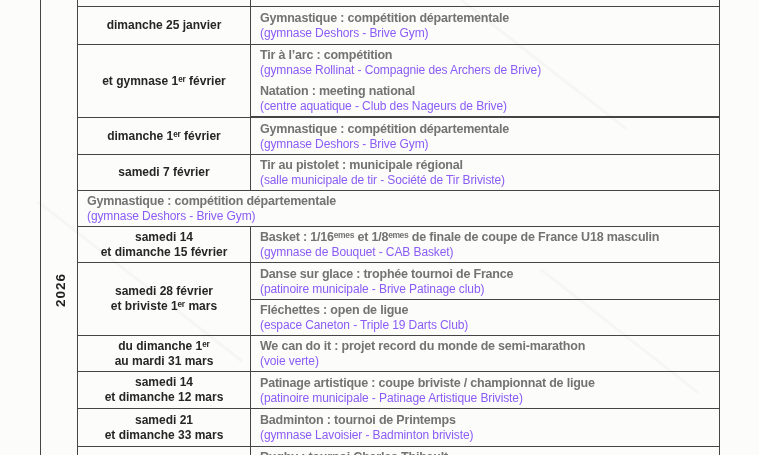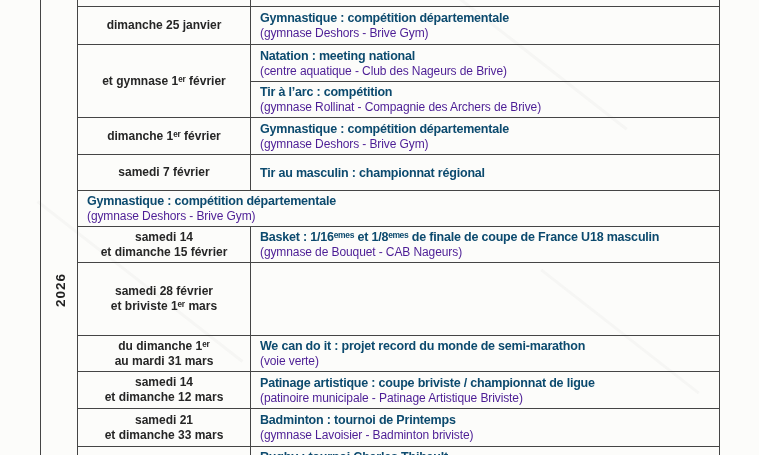--- a/index.html
+++ b/index.html
@@ -51,25 +51,25 @@
   }
   .events-cell{
     flex:1 1 auto;display:flex;flex-direction:column;min-width:0;
   }
   .event{
     flex:1 1 auto;display:flex;flex-direction:column;justify-content:center;
     padding:1px 6px 1px 9px;box-sizing:border-box;min-width:0;overflow:hidden;
   }
   .event.split{border-bottom:1px solid #454545;}
   .ev-title{
-    font-weight:bold;font-size:12.5px;color:#0c4a6e;line-height:16px;
+    font-weight:bold;font-size:12.5px;color:#737373;line-height:16px;
     letter-spacing:-0.2px;white-space:nowrap;
   }
   .ev-venue{
-    font-size:12px;color:#4c1d95;line-height:15px;
+    font-size:12px;color:#8b5cf6;line-height:15px;
     letter-spacing:-0.1px;white-space:nowrap;
   }
 </style>
 </head>
 <body>
 
 <div class="page">
 
   <div class="wm wm1"></div>
   <div class="wm wm2"></div>
@@ -96,28 +96,28 @@
           <div class="ev-venue">(gymnase Deshors - Brive Gym)</div>
         </div>
       </div>
     </div>
 
     <div class="row" style="height:73px">
       <div class="date-cell">
         <div>et gymnase 1ᵉʳ février</div>
       </div>
       <div class="events-cell">
+        <div class="event">
+          <div class="ev-title">Tir à l’arc : compétition</div>
+          <div class="ev-venue">(gymnase Rollinat - Compagnie des Archers de Brive)</div>
+        </div>
         <div class="event split" style="flex:0 0 37px">
           <div class="ev-title">Natation : meeting national</div>
           <div class="ev-venue">(centre aquatique - Club des Nageurs de Brive)</div>
         </div>
-        <div class="event">
-          <div class="ev-title">Tir à l’arc : compétition</div>
-          <div class="ev-venue">(gymnase Rollinat - Compagnie des Archers de Brive)</div>
-        </div>
       </div>
     </div>
 
     <div class="row" style="height:37px">
       <div class="date-cell">
         <div>dimanche 1ᵉʳ février</div>
       </div>
       <div class="events-cell">
         <div class="event">
           <div class="ev-title">Gymnastique : compétition départementale</div>
@@ -125,21 +125,22 @@
         </div>
       </div>
     </div>
 
     <div class="row" style="height:36px">
       <div class="date-cell">
         <div>samedi 7 février</div>
       </div>
       <div class="events-cell">
         <div class="event">
-          <div class="ev-title">Tir au masculin : championnat régional</div>
+          <div class="ev-title">Tir au pistolet : municipale régional</div>
+          <div class="ev-venue">(salle municipale de tir - Société de Tir Briviste)</div>
         </div>
       </div>
     </div>
 
     <div class="row" style="height:36px">
       <div class="events-cell">
         <div class="event">
           <div class="ev-title">Gymnastique : compétition départementale</div>
           <div class="ev-venue">(gymnase Deshors - Brive Gym)</div>
         </div>
@@ -147,30 +148,40 @@
     </div>
 
     <div class="row" style="height:36px">
       <div class="date-cell">
         <div>samedi 14</div>
         <div>et dimanche 15 février</div>
       </div>
       <div class="events-cell">
         <div class="event">
           <div class="ev-title">Basket : 1/16ᵉᵐᵉˢ et 1/8ᵉᵐᵉˢ de finale de coupe de France U18 masculin</div>
-          <div class="ev-venue">(gymnase de Bouquet - CAB Nageurs)</div>
+          <div class="ev-venue">(gymnase de Bouquet - CAB Basket)</div>
         </div>
       </div>
     </div>
 
     <div class="row" style="height:73px">
       <div class="date-cell">
         <div>samedi 28 février</div>
         <div>et briviste 1ᵉʳ mars</div>
       </div>
+      <div class="events-cell">
+        <div class="event split" style="flex:0 0 37px">
+          <div class="ev-title">Danse sur glace : trophée tournoi de France</div>
+          <div class="ev-venue">(patinoire municipale - Brive Patinage club)</div>
+        </div>
+        <div class="event">
+          <div class="ev-title">Fléchettes : open de ligue</div>
+          <div class="ev-venue">(espace Caneton - Triple 19 Darts Club)</div>
+        </div>
+      </div>
     </div>
 
     <div class="row" style="height:36px">
       <div class="date-cell">
         <div>du dimanche 1ᵉʳ</div>
         <div>au mardi 31 mars</div>
       </div>
       <div class="events-cell">
         <div class="event">
           <div class="ev-title">We can do it : projet record du monde de semi-marathon</div>

